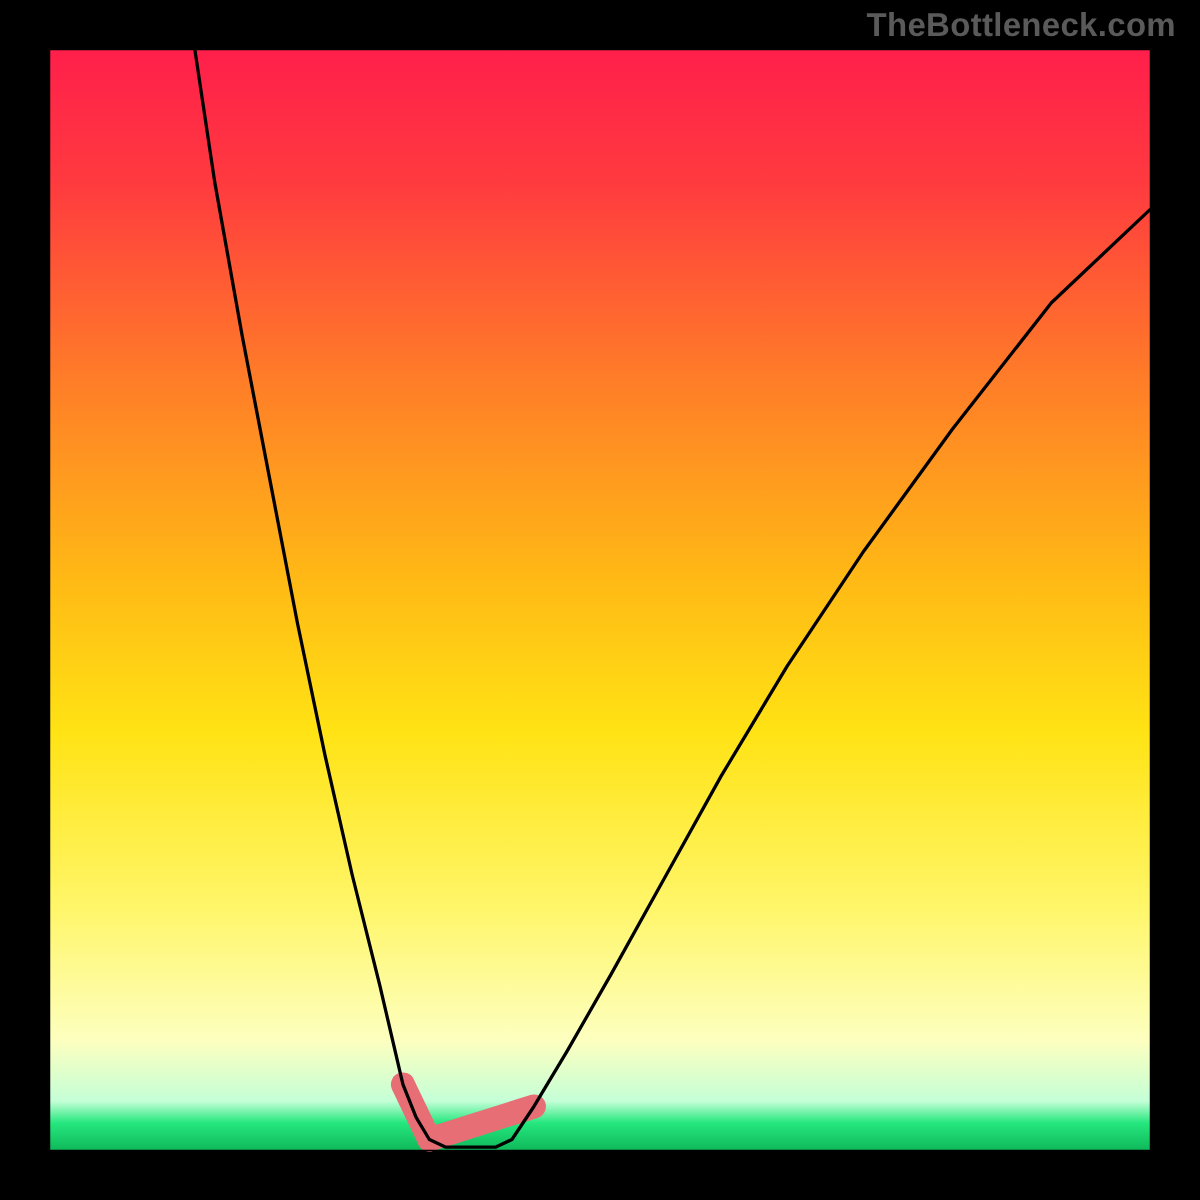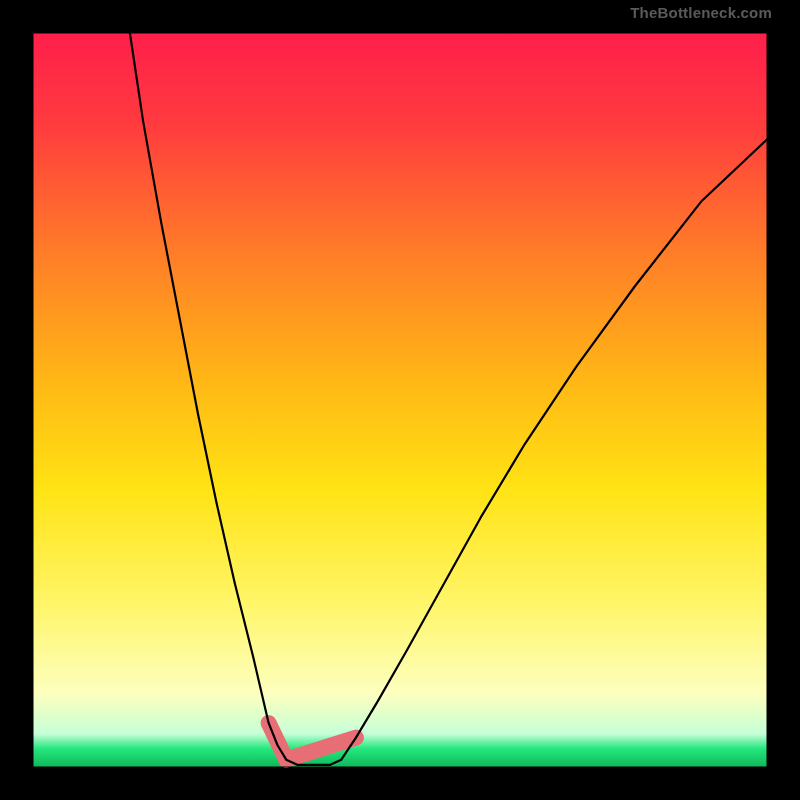--- a/index.html
+++ b/index.html
@@ -1,22 +1,22 @@
 <!DOCTYPE html>
 <html><head>
 <meta charset="utf-8">
 <style>
   html,body{margin:0;padding:0;width:800px;height:800px;overflow:hidden;background:#000;}
   .stage{position:relative;width:800px;height:800px;}
   .watermark{
     position:absolute;
     top:4px;
-    right:28px;
+    right:16px;
     font-family:Arial,Helvetica,sans-serif;
-    font-size:15px;
+    font-size:22px;
     font-weight:bold;
     color:#5a5a5a;
     letter-spacing:0.2px;
     z-index:5;
   }
   svg{position:absolute;left:0;top:0;}
 </style>
 </head>
 <body>
 

